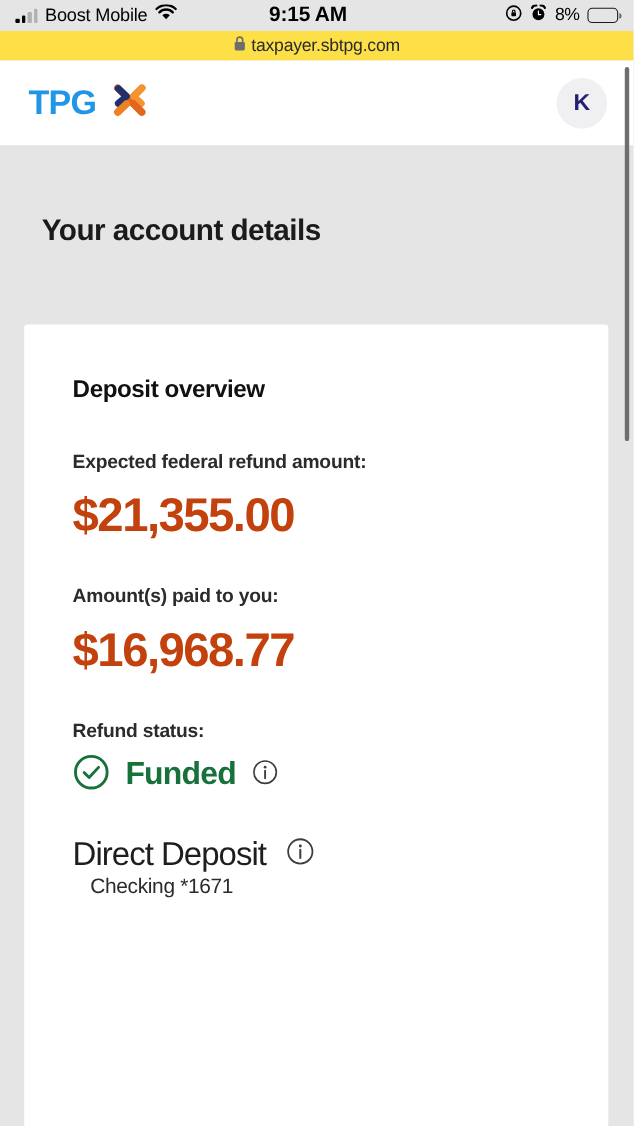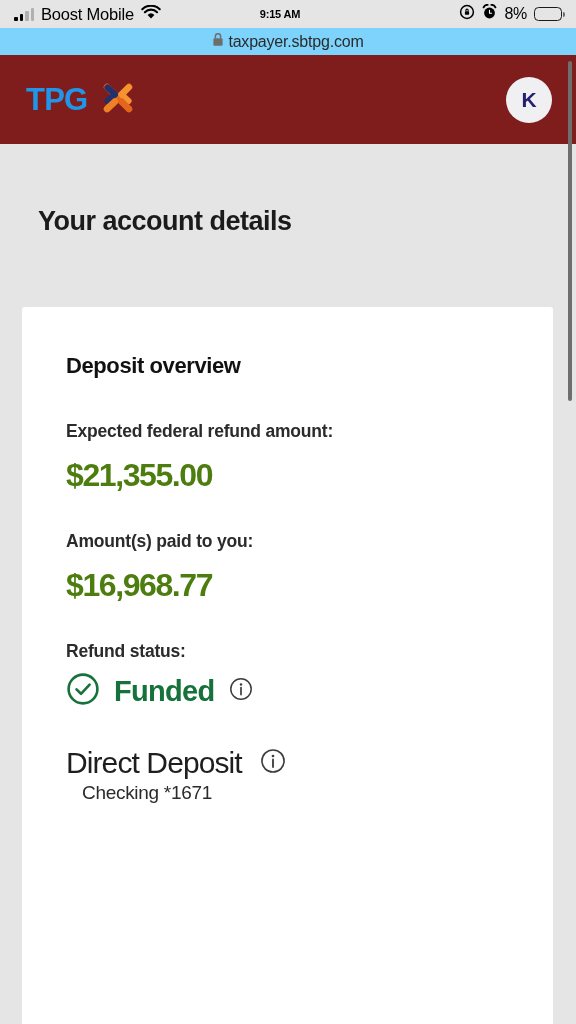--- a/index.html
+++ b/index.html
@@ -52,21 +52,21 @@
     font-size: 16.5px;
     color: #000;
     letter-spacing: -0.2px;
     font-weight: 400;
   }
   .wifi-ico { display: block; }
   .sb-center {
     position: absolute;
     left: 0; right: 16px;
     text-align: center;
-    font-size: 11px;
+    font-size: 19px;
     font-weight: 700;
     color: #000;
     letter-spacing: -0.2px;
     pointer-events: none;
   }
   .sb-right {
     margin-left: auto;
     display: flex;
     align-items: center;
     gap: 7px;
@@ -99,36 +99,36 @@
   .battery .fill {
     height: 100%;
     width: 84%;
     background: #1a1a1a;
     border-radius: 2.4px;
   }
 
   
   .url-bar {
     height: 27px;
-    background: #7dd3fc;
+    background: #fde047;
     display: flex;
     align-items: center;
     justify-content: center;
     gap: 4px;
   }
   .url-text {
     font-size: 16px;
     color: #2b2b2b;
     letter-spacing: -0.2px;
   }
 
   
   .site-header {
-    height: 89px;
-    background: #7f1d1d;
+    height: 77px;
+    background: #ffffff;
     display: flex;
     align-items: center;
     padding: 0 24px 0 26px;
     box-sizing: border-box;
     justify-content: flex-end;
   }
   .logo {
     display: flex;
     align-items: center;
     gap: 9px;
@@ -192,23 +192,23 @@
     margin: 0 0 42px 0;
   }
   .field-label {
     font-size: 17.5px;
     font-weight: 700;
     color: #2b2b2b;
     letter-spacing: -0.2px;
     margin: 0 0 10px 0;
   }
   .amount {
-    font-size: 32px;
-    font-weight: 700;
-    color: #4d7c0f;
+    font-size: 43px;
+    font-weight: 700;
+    color: #c2410c;
     letter-spacing: -1.4px;
     margin: 16px 0 38px 0;
     line-height: 1.1;
   }
   .status-row {
     display: flex;
     align-items: center;
     gap: 14px;
     margin: 6px 0 36px 0;
   }

